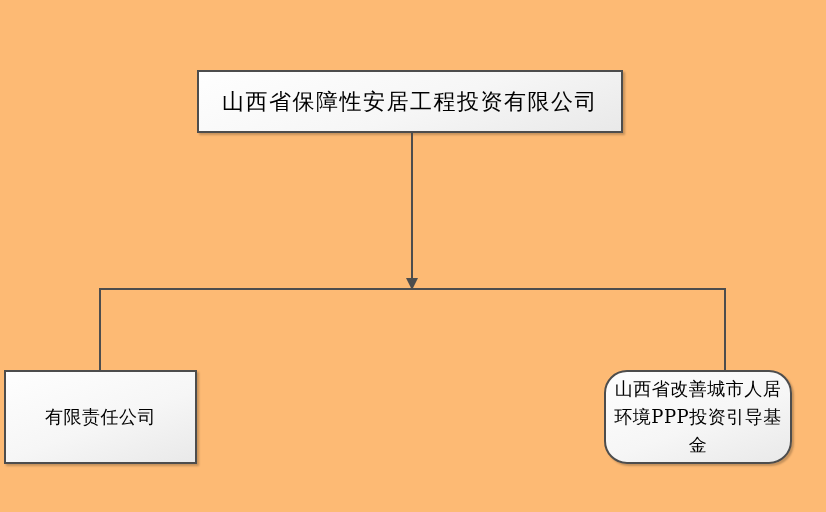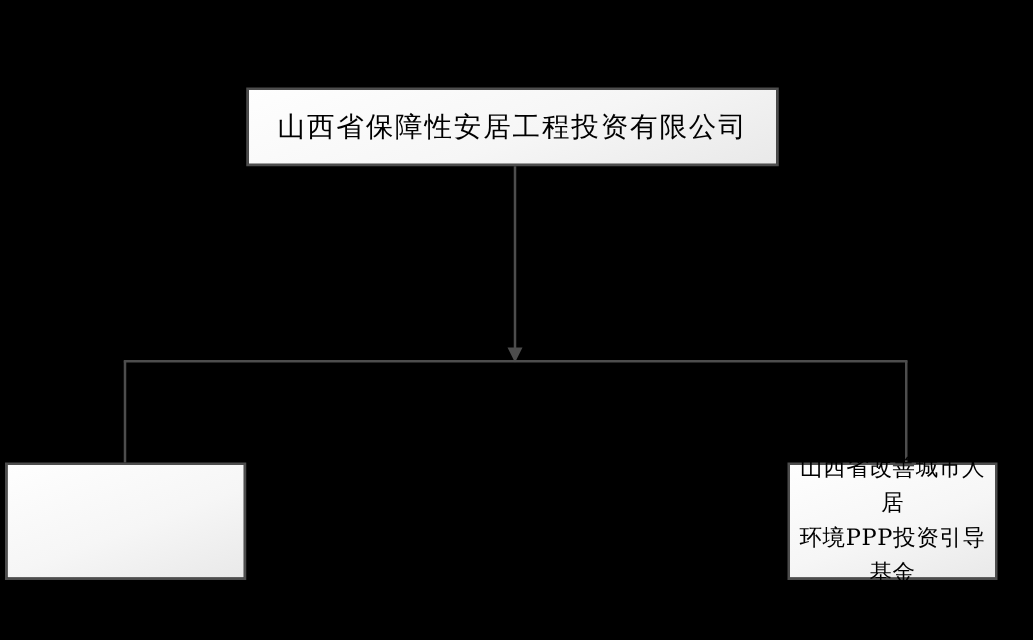--- a/index.html
+++ b/index.html
@@ -5,21 +5,21 @@
   html, body {
     margin: 0;
     padding: 0;
     background: #ffffff;
     font-family: "DejaVu Serif", "Liberation Serif", serif;
   }
   .canvas {
     position: relative;
     width: 826px;
     height: 512px;
-    background: #000000;
+    background: #fdba74;
     overflow: hidden;
   }
   .node {
     position: absolute;
     box-sizing: border-box;
     border: 2px solid #4d4d4d;
     background: linear-gradient(160deg, #fefefe 0%, #f6f6f6 55%, #e9e9e9 100%);
     box-shadow: 2px 2px 2px rgba(0,0,0,0.22);
     display: flex;
     flex-direction: column;
@@ -37,21 +37,21 @@
     letter-spacing: 1.5px;
   }
   .node-child {
     top: 370px;
     height: 94px;
     font-size: 18px;
     letter-spacing: 0.5px;
     line-height: 28px;
   }
   .node-child-left  { left: 4px;   width: 193px; }
-  .node-child-right { left: 630px; width: 168px; }
+  .node-child-right { left: 604px; width: 188px; border-radius: 23px; }
   .line {
     position: absolute;
     background: #4d4d4d;
   }
   .stem  { left: 411px; top: 133px; width: 2px; height: 147px; }
   .hline { left: 99px;  top: 288px; width: 627px; height: 2px; }
   .vleft  { left: 99px;  top: 289px; width: 2px; height: 81px; }
   .vright { left: 724px; top: 289px; width: 2px; height: 81px; }
   .arrowhead {
     position: absolute;
@@ -74,20 +74,21 @@
     <span class="node-label">山西省保障性安居工程投资有限公司</span>
   </div>
 
   <div class="line stem"></div>
   <div class="arrowhead"></div>
   <div class="line hline"></div>
   <div class="line vleft"></div>
   <div class="line vright"></div>
 
   <div class="node node-child node-child-left">
+    <span class="node-label">有限责任公司</span>
   </div>
 
   <div class="node node-child node-child-right">
     <span class="node-label">山西省改善城市人居</span>
     <span class="node-label">环境PPP投资引导基金</span>
   </div>
 
 </div>
 
 </body></html>

